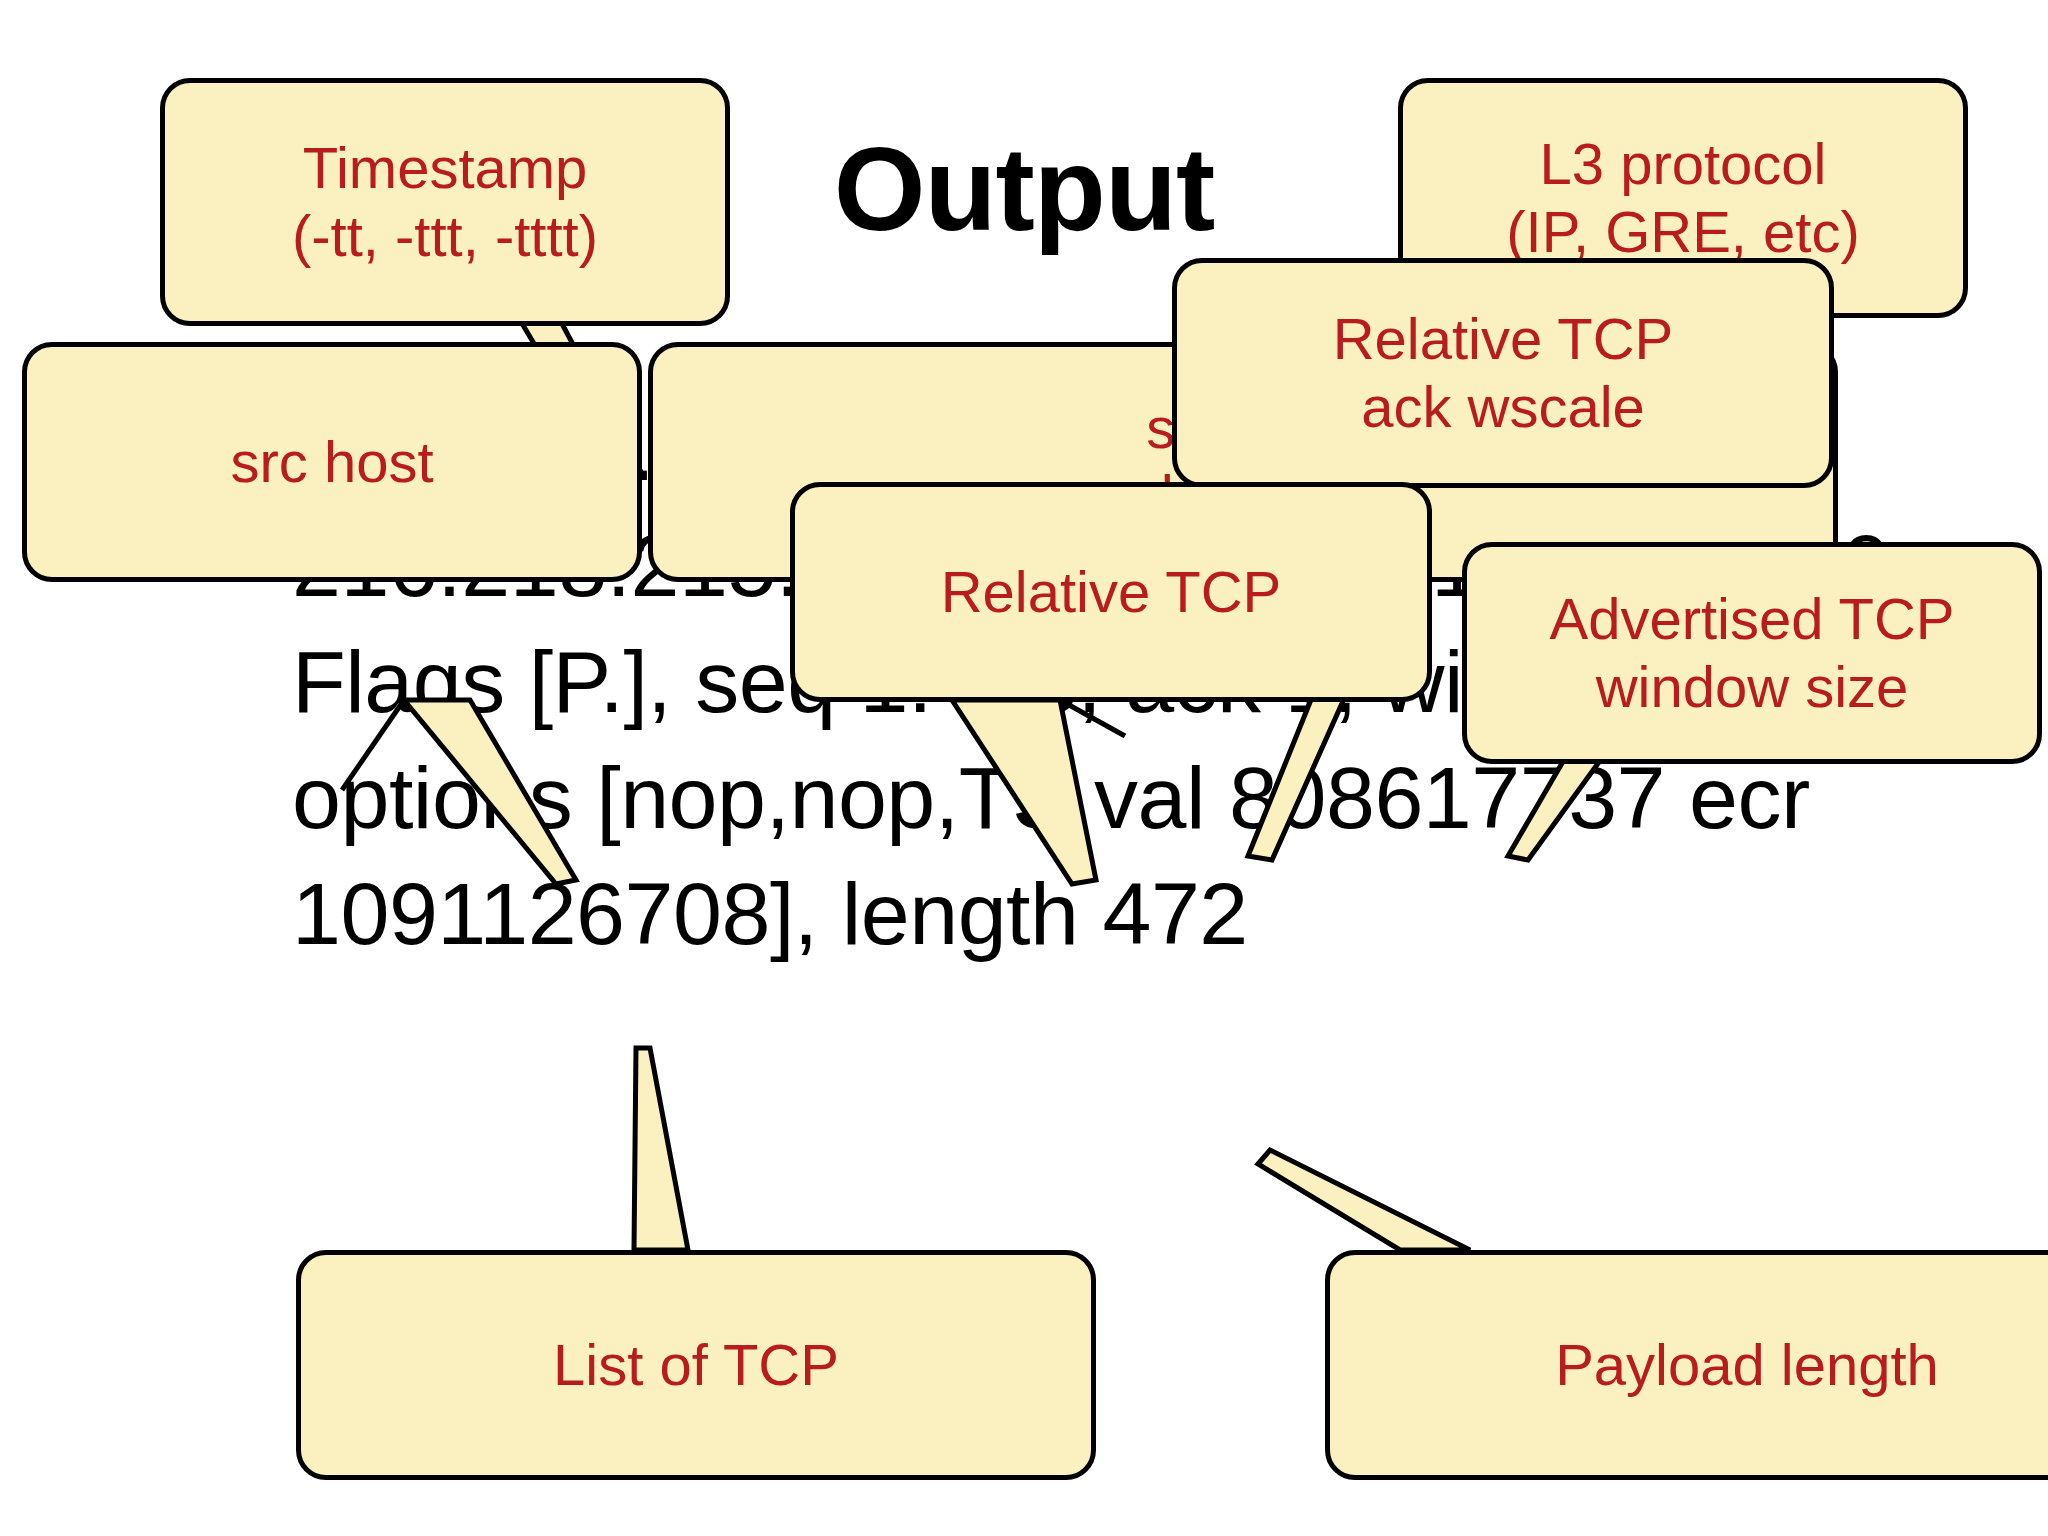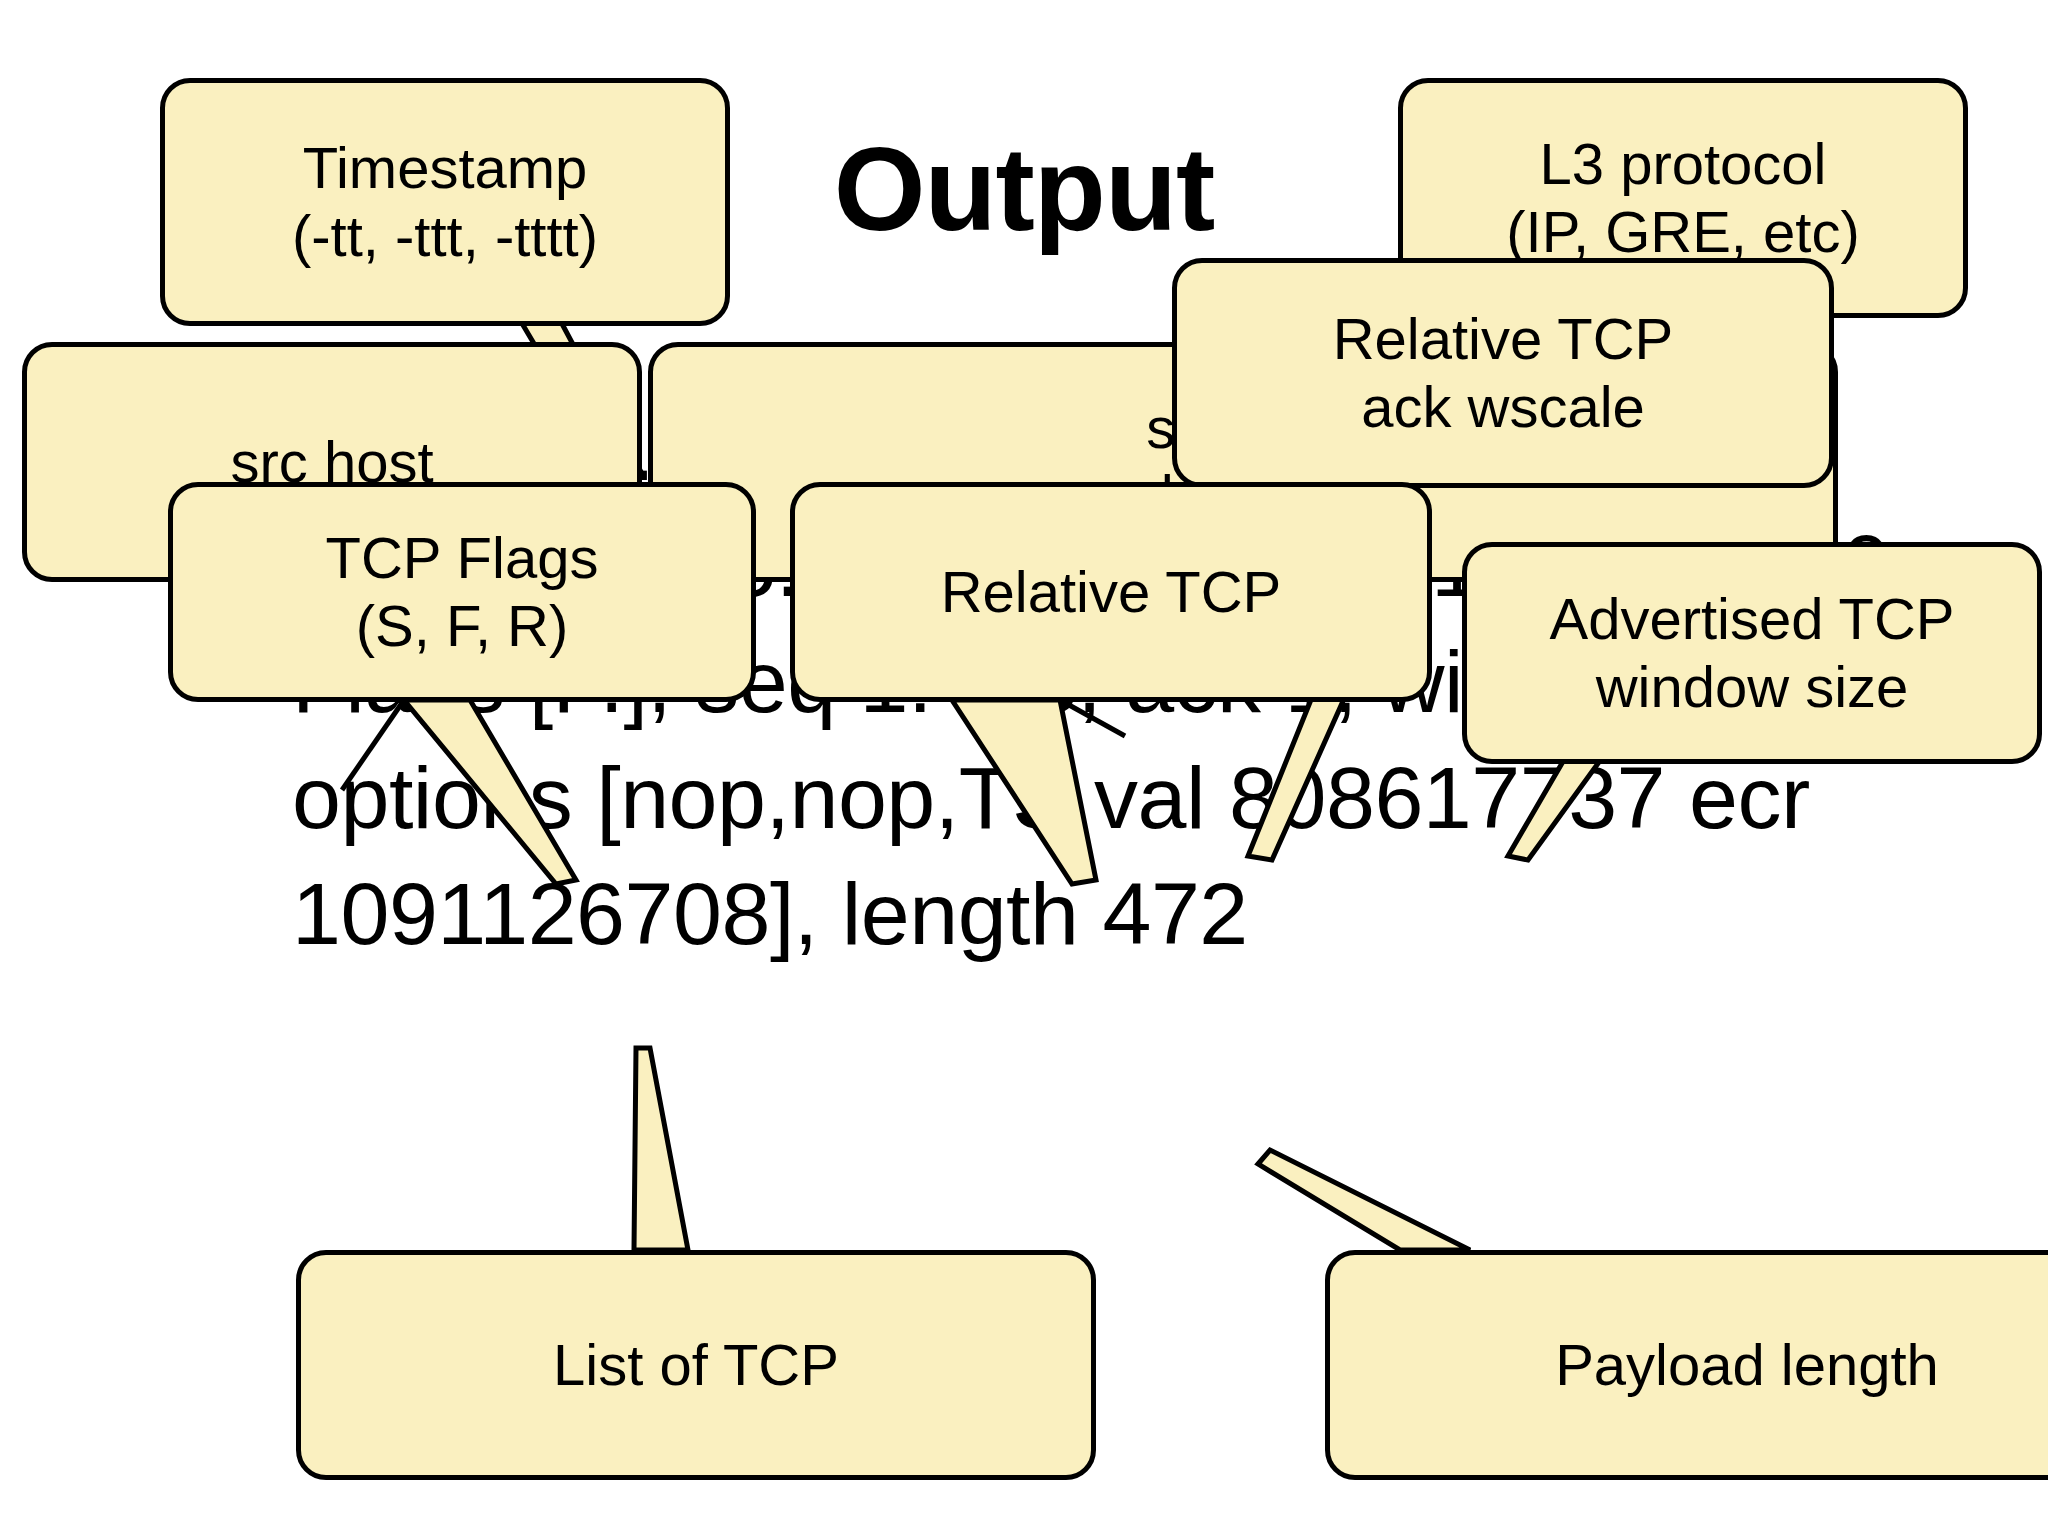--- a/index.html
+++ b/index.html
@@ -51,21 +51,21 @@
     font-family: "Liberation Sans", sans-serif;
   }
   #output-text .oline { white-space: nowrap; display: block; }
 
   
   .callout {
     position: absolute;
     background: #faf0c0;
     border: 5px solid #000000;
     border-radius: 30px;
-    color: #000000;
+    color: #b91c1c;
     font-size: 58px;
     line-height: 68px;
     text-align: center;
     display: flex;
     align-items: center;
     justify-content: center;
     padding: 10px 0;
     z-index: 10;
   }
   .callout .ctext { display: block; }
@@ -169,26 +169,20 @@
     </span>
   </div>
 
   <div class="callout" id="co-ack">
     <span class="ctext">
       <span>Relative TCP</span>
       <span>ack wscale</span>
     </span>
   </div>
 
-  <div class="callout" id="co-flags">
-    <span class="ctext">
-      <span>TCP Flags</span>
-      <span>(S, F, R)</span>
-    </span>
-  </div>
 
   <div class="callout" id="co-seq">
     <span class="ctext">
       <span>Relative TCP</span>
     </span>
   </div>
 
   <div class="callout" id="co-win">
     <span class="ctext">
       <span>Advertised TCP</span>

